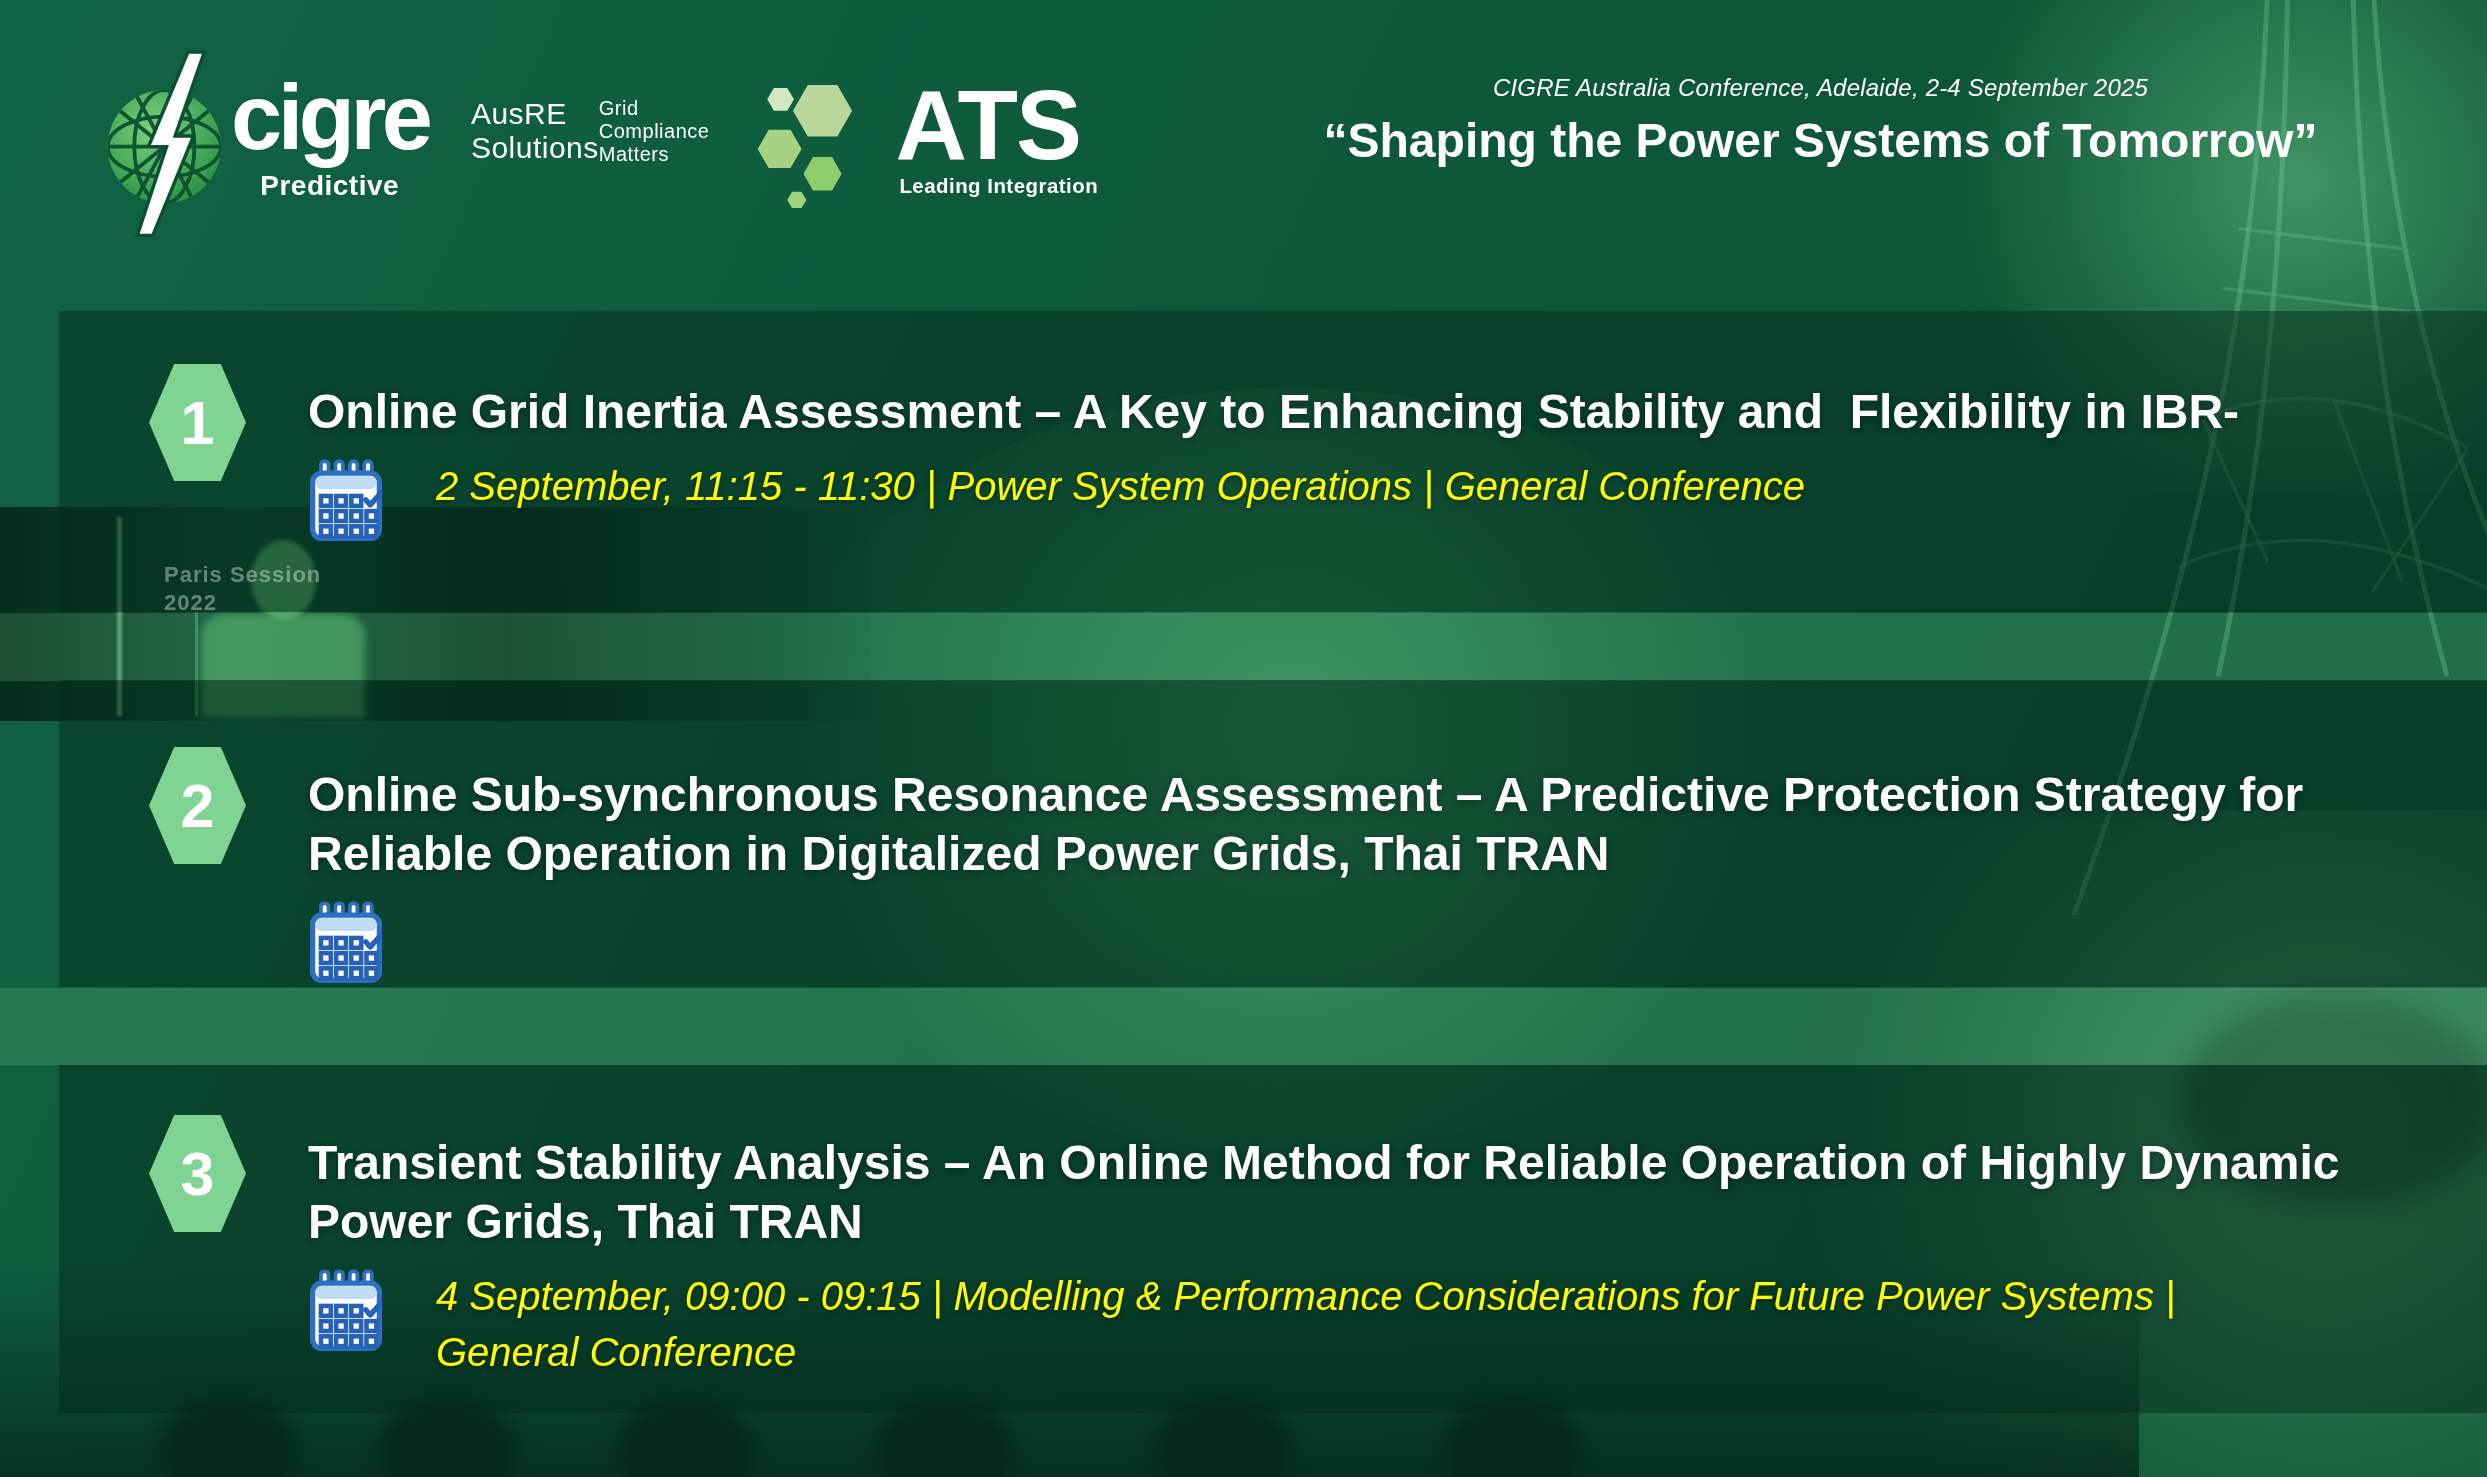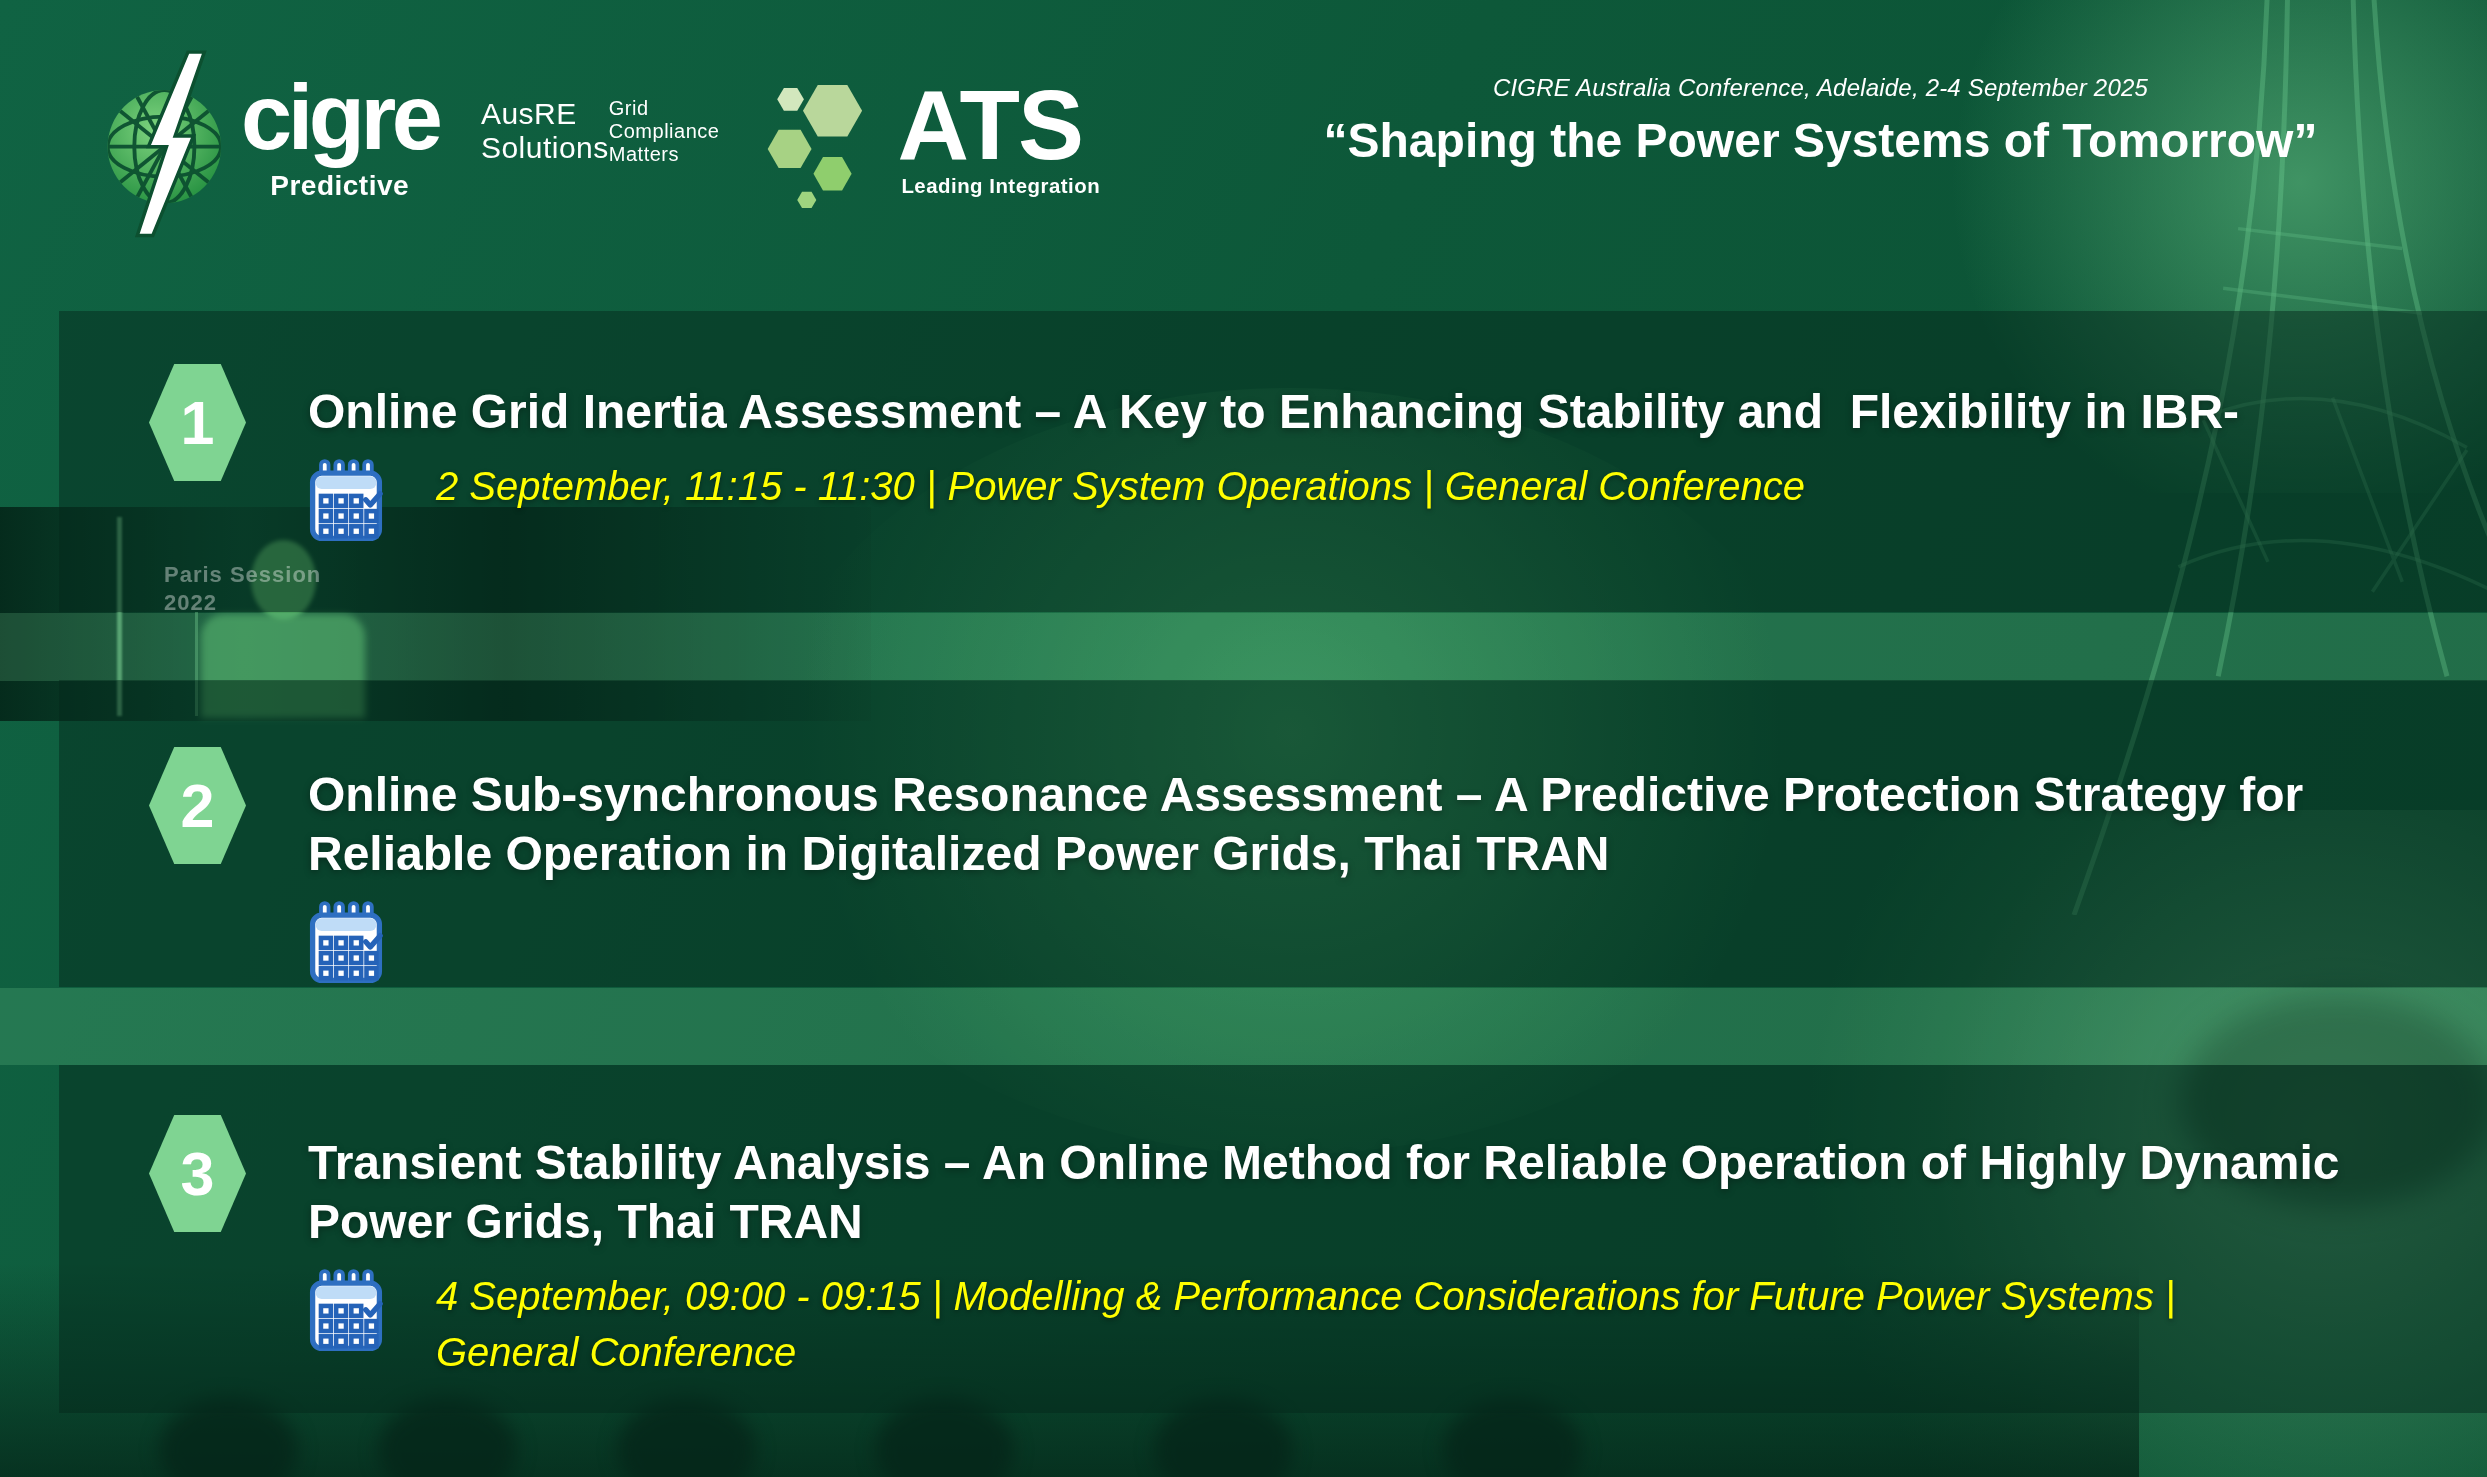--- a/index.html
+++ b/index.html
@@ -29,27 +29,27 @@
   .strip1{top:613px;height:68px;}
   .strip2{top:988px;height:77px;}
   .band{left:59px;width:2512px;background:rgba(4,40,27,.48);}
   .band1{top:311px;height:301px;}
   .band2{top:680px;height:307px;}
   .band3{top:1065px;height:348px;}
   .stage-sign{left:164px;top:561px;color:rgba(255,255,255,.38);font-size:22px;line-height:1.25;font-weight:700;letter-spacing:1px;z-index:2;}
   
   .logos{left:102px;top:50px;display:flex;align-items:flex-start;gap:42px;z-index:5;}
   .logo{display:flex;color:#fff;}
-  .cigre-block{gap:10px;}
+  .cigre-block{}
   .cigre-word{font-size:92px;font-weight:700;letter-spacing:-4.5px;line-height:1;margin-top:21px;}
   .cigre-region{font-size:28px;font-weight:700;text-align:center;margin-top:7px;letter-spacing:0.5px;}
   .ausre-block{flex-direction:row;align-items:center;margin-top:5px;width:239px;}
   .ausre-name{font-size:30px;margin-top:2px;letter-spacing:0.5px;font-weight:400;}
   .ausre-tag{font-size:20px;margin-top:3px;letter-spacing:0.5px;font-weight:400;}
-  .ats-block{gap:12px;}
+  .ats-block{gap:20px;}
   .ats-col{display:flex;flex-direction:column;margin-top:29px;}
   .ats-name{font-size:99px;font-weight:700;line-height:.92;letter-spacing:-2px;}
   .ats-tag{font-size:20.4px;font-weight:700;margin-top:5px;margin-left:4px;letter-spacing:0.5px;text-align:center;}
   .header-text{left:1159px;top:74px;width:1323px;text-align:center;color:#fff;z-index:5;}
   .h-line1{font-size:24px;font-weight:400;letter-spacing:0.2px;font-style:italic;}
   .h-line2{font-size:48px;font-weight:700;margin-top:11px;}
   
   .session{left:149px;display:flex;align-items:flex-start;z-index:5;}
   .s1{top:359px;} .s2{top:742px;} .s3{top:1110px;}
   .hex{width:97px;height:117px;flex:none;margin-top:5px;background:#7fd492;

